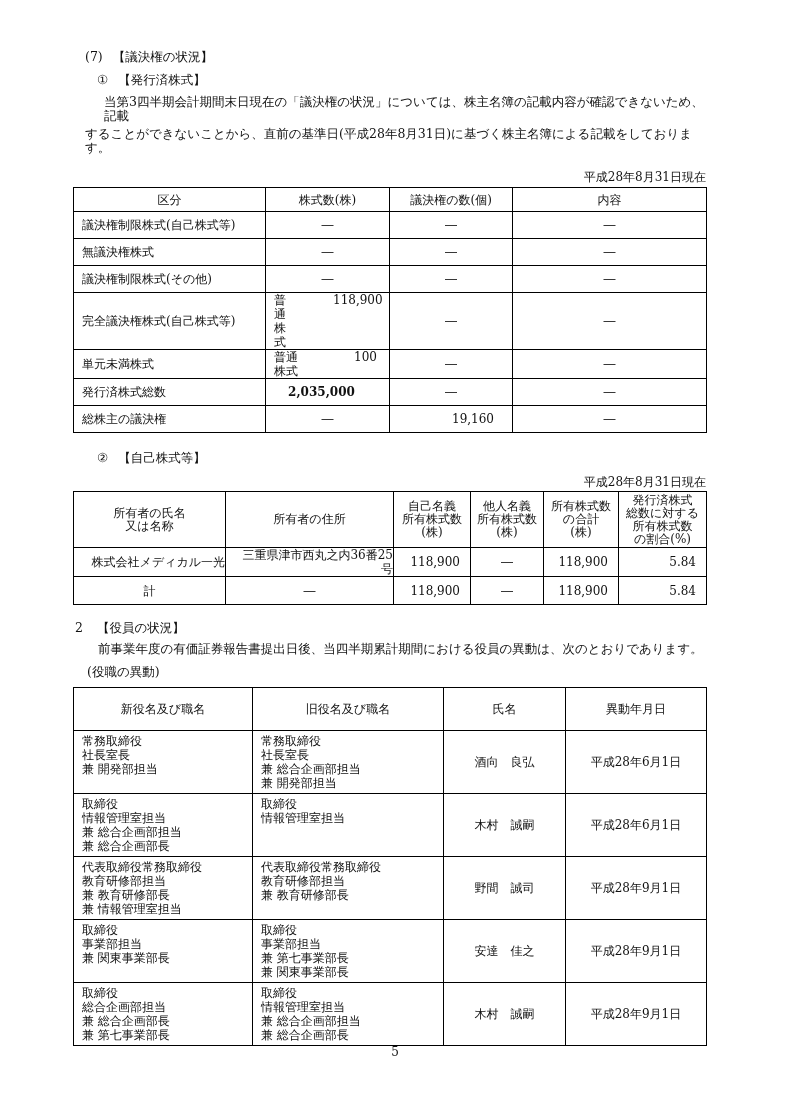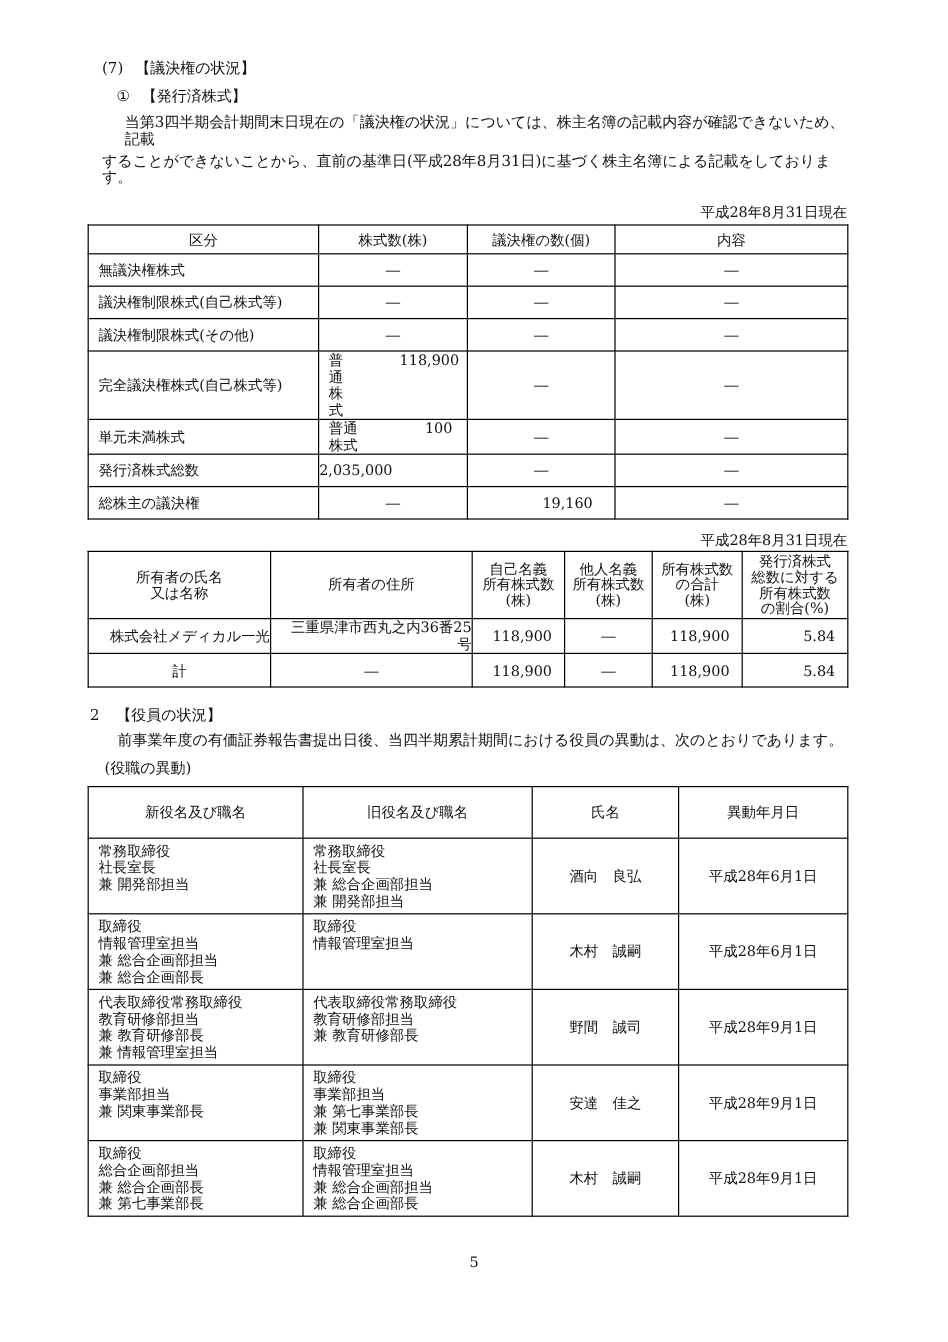--- a/index.html
+++ b/index.html
@@ -33,21 +33,21 @@
   th,td { border:1px solid #000; padding:0; overflow:hidden; }
   th { font-weight:normal; text-align:center; vertical-align:middle; }
   .pre { white-space:pre-line; }
 
   
   .t1 { margin-top:3px; }
   .t1 th { height:23px; }
   .t1 td { height:26px; vertical-align:middle; }
   .t1 .cat   { text-align:left; padding-left:8px; }
   .t1 .dash  { text-align:center; }
-  .t1 .num-s { text-align:left; padding-right:12px; }
+  .t1 .num-s { text-align:center; padding-right:12px;font-weight:bold; }
   .t1 .num-v { text-align:right; padding-right:18px; }
   .t1 .split div { display:flex; justify-content:space-between; padding:0 12px 0 8px;gap:47px; }
 
   
   .t2 { margin-top:2px; }
   .t2 th { height:55px; line-height:13px; font-size:12px; }
   .t2 td { height:27px; vertical-align:middle; }
   .t2 .left  { text-align:right; padding-left:8px; }
   .t2 .cen   { text-align:center; }
   .t2 .num   { text-align:right; padding-right:10px; }
@@ -91,27 +91,27 @@
       <thead>
         <tr>
           <th>区分</th>
           <th>株式数(株)</th>
           <th>議決権の数(個)</th>
           <th>内容</th>
         </tr>
       </thead>
       <tbody>
         <tr>
+          <td class="cat">議決権制限株式(自己株式等)</td>
+          <td class="dash">―</td>
+          <td class="dash">―</td>
+          <td class="dash">―</td>
+        </tr>
+        <tr>
           <td class="cat">無議決権株式</td>
-          <td class="dash">―</td>
-          <td class="dash">―</td>
-          <td class="dash">―</td>
-        </tr>
-        <tr>
-          <td class="cat">議決権制限株式(自己株式等)</td>
           <td class="dash">―</td>
           <td class="dash">―</td>
           <td class="dash">―</td>
         </tr>
         <tr>
           <td class="cat">議決権制限株式(その他)</td>
           <td class="dash">―</td>
           <td class="dash">―</td>
           <td class="dash">―</td>
         </tr>
@@ -145,20 +145,23 @@
         </tr>
         <tr>
           <td class="cat">総株主の議決権</td>
           <td class="dash">―</td>
           <td class="num-v">19,160</td>
           <td class="dash">―</td>
         </tr>
       </tbody>
     </table>
 
+    <div class="h-treasury">
+      <span class="hlabel">②</span><span>【自己株式等】</span>
+    </div>
 
     <div class="asof2">平成28年8月31日現在</div>
 
     <table class="t2">
       <colgroup>
           <col style="width:152px">
           <col style="width:168px">
           <col style="width:77px">
           <col style="width:73px">
           <col style="width:75px">

